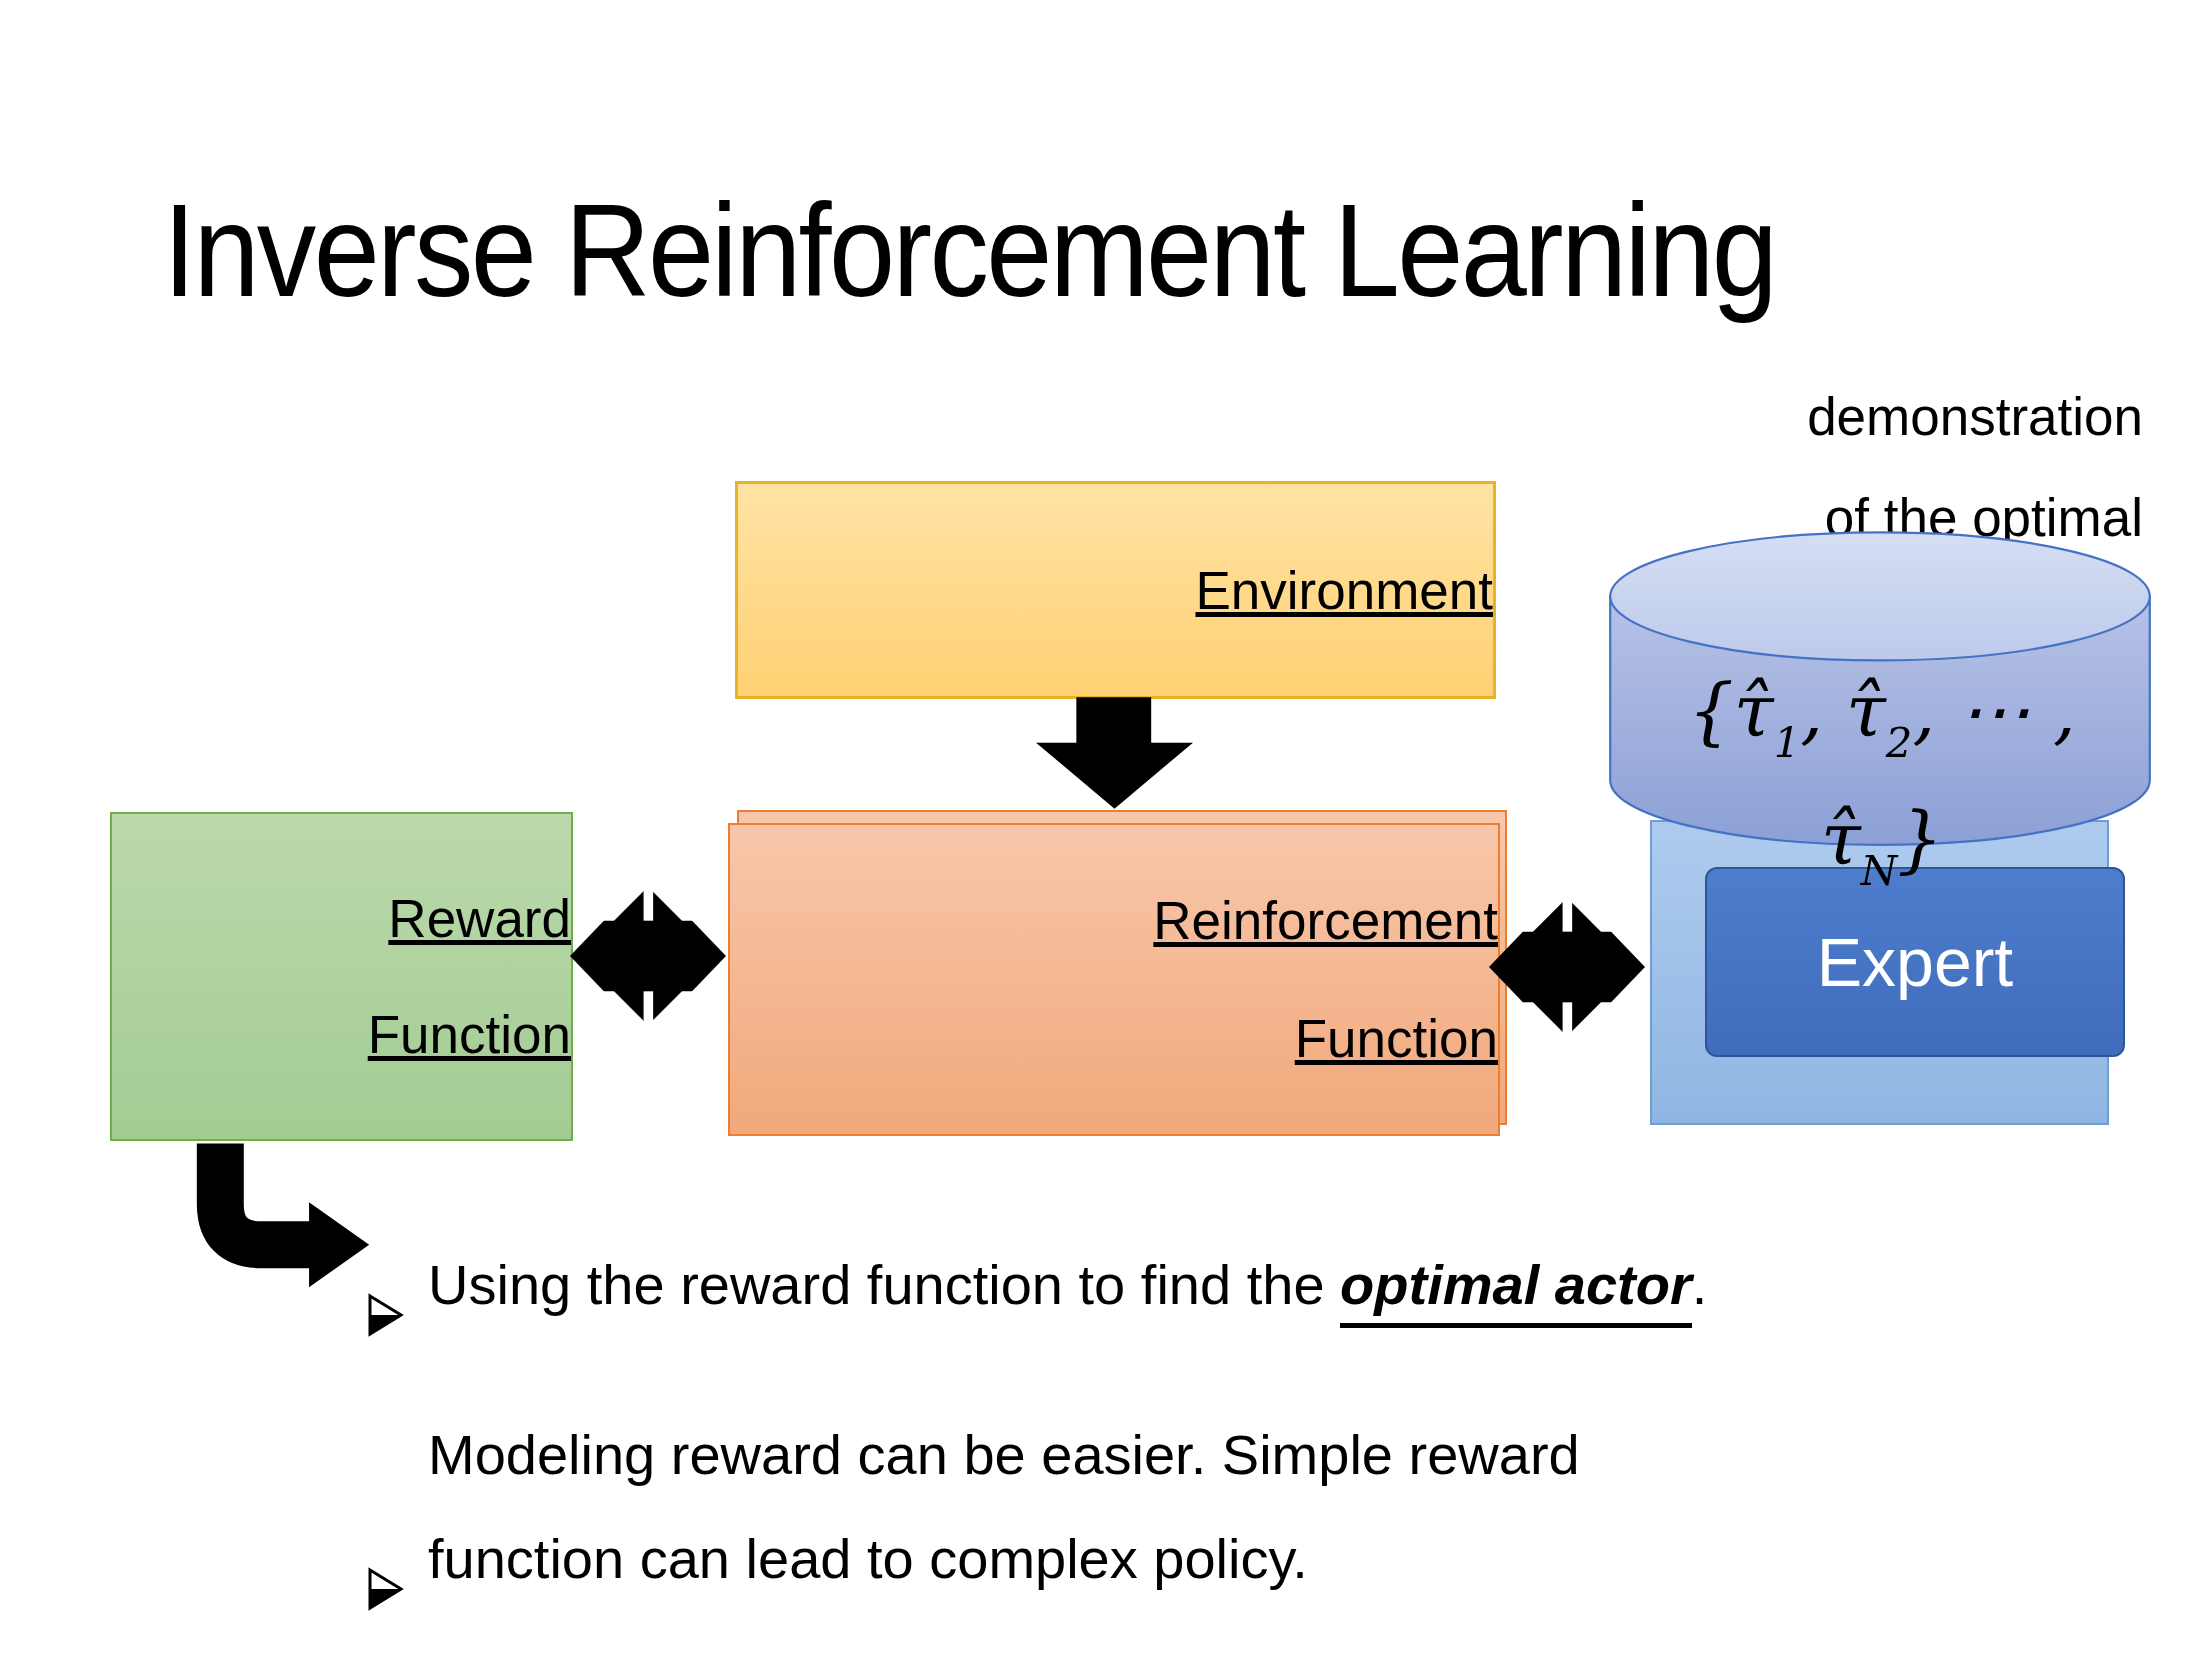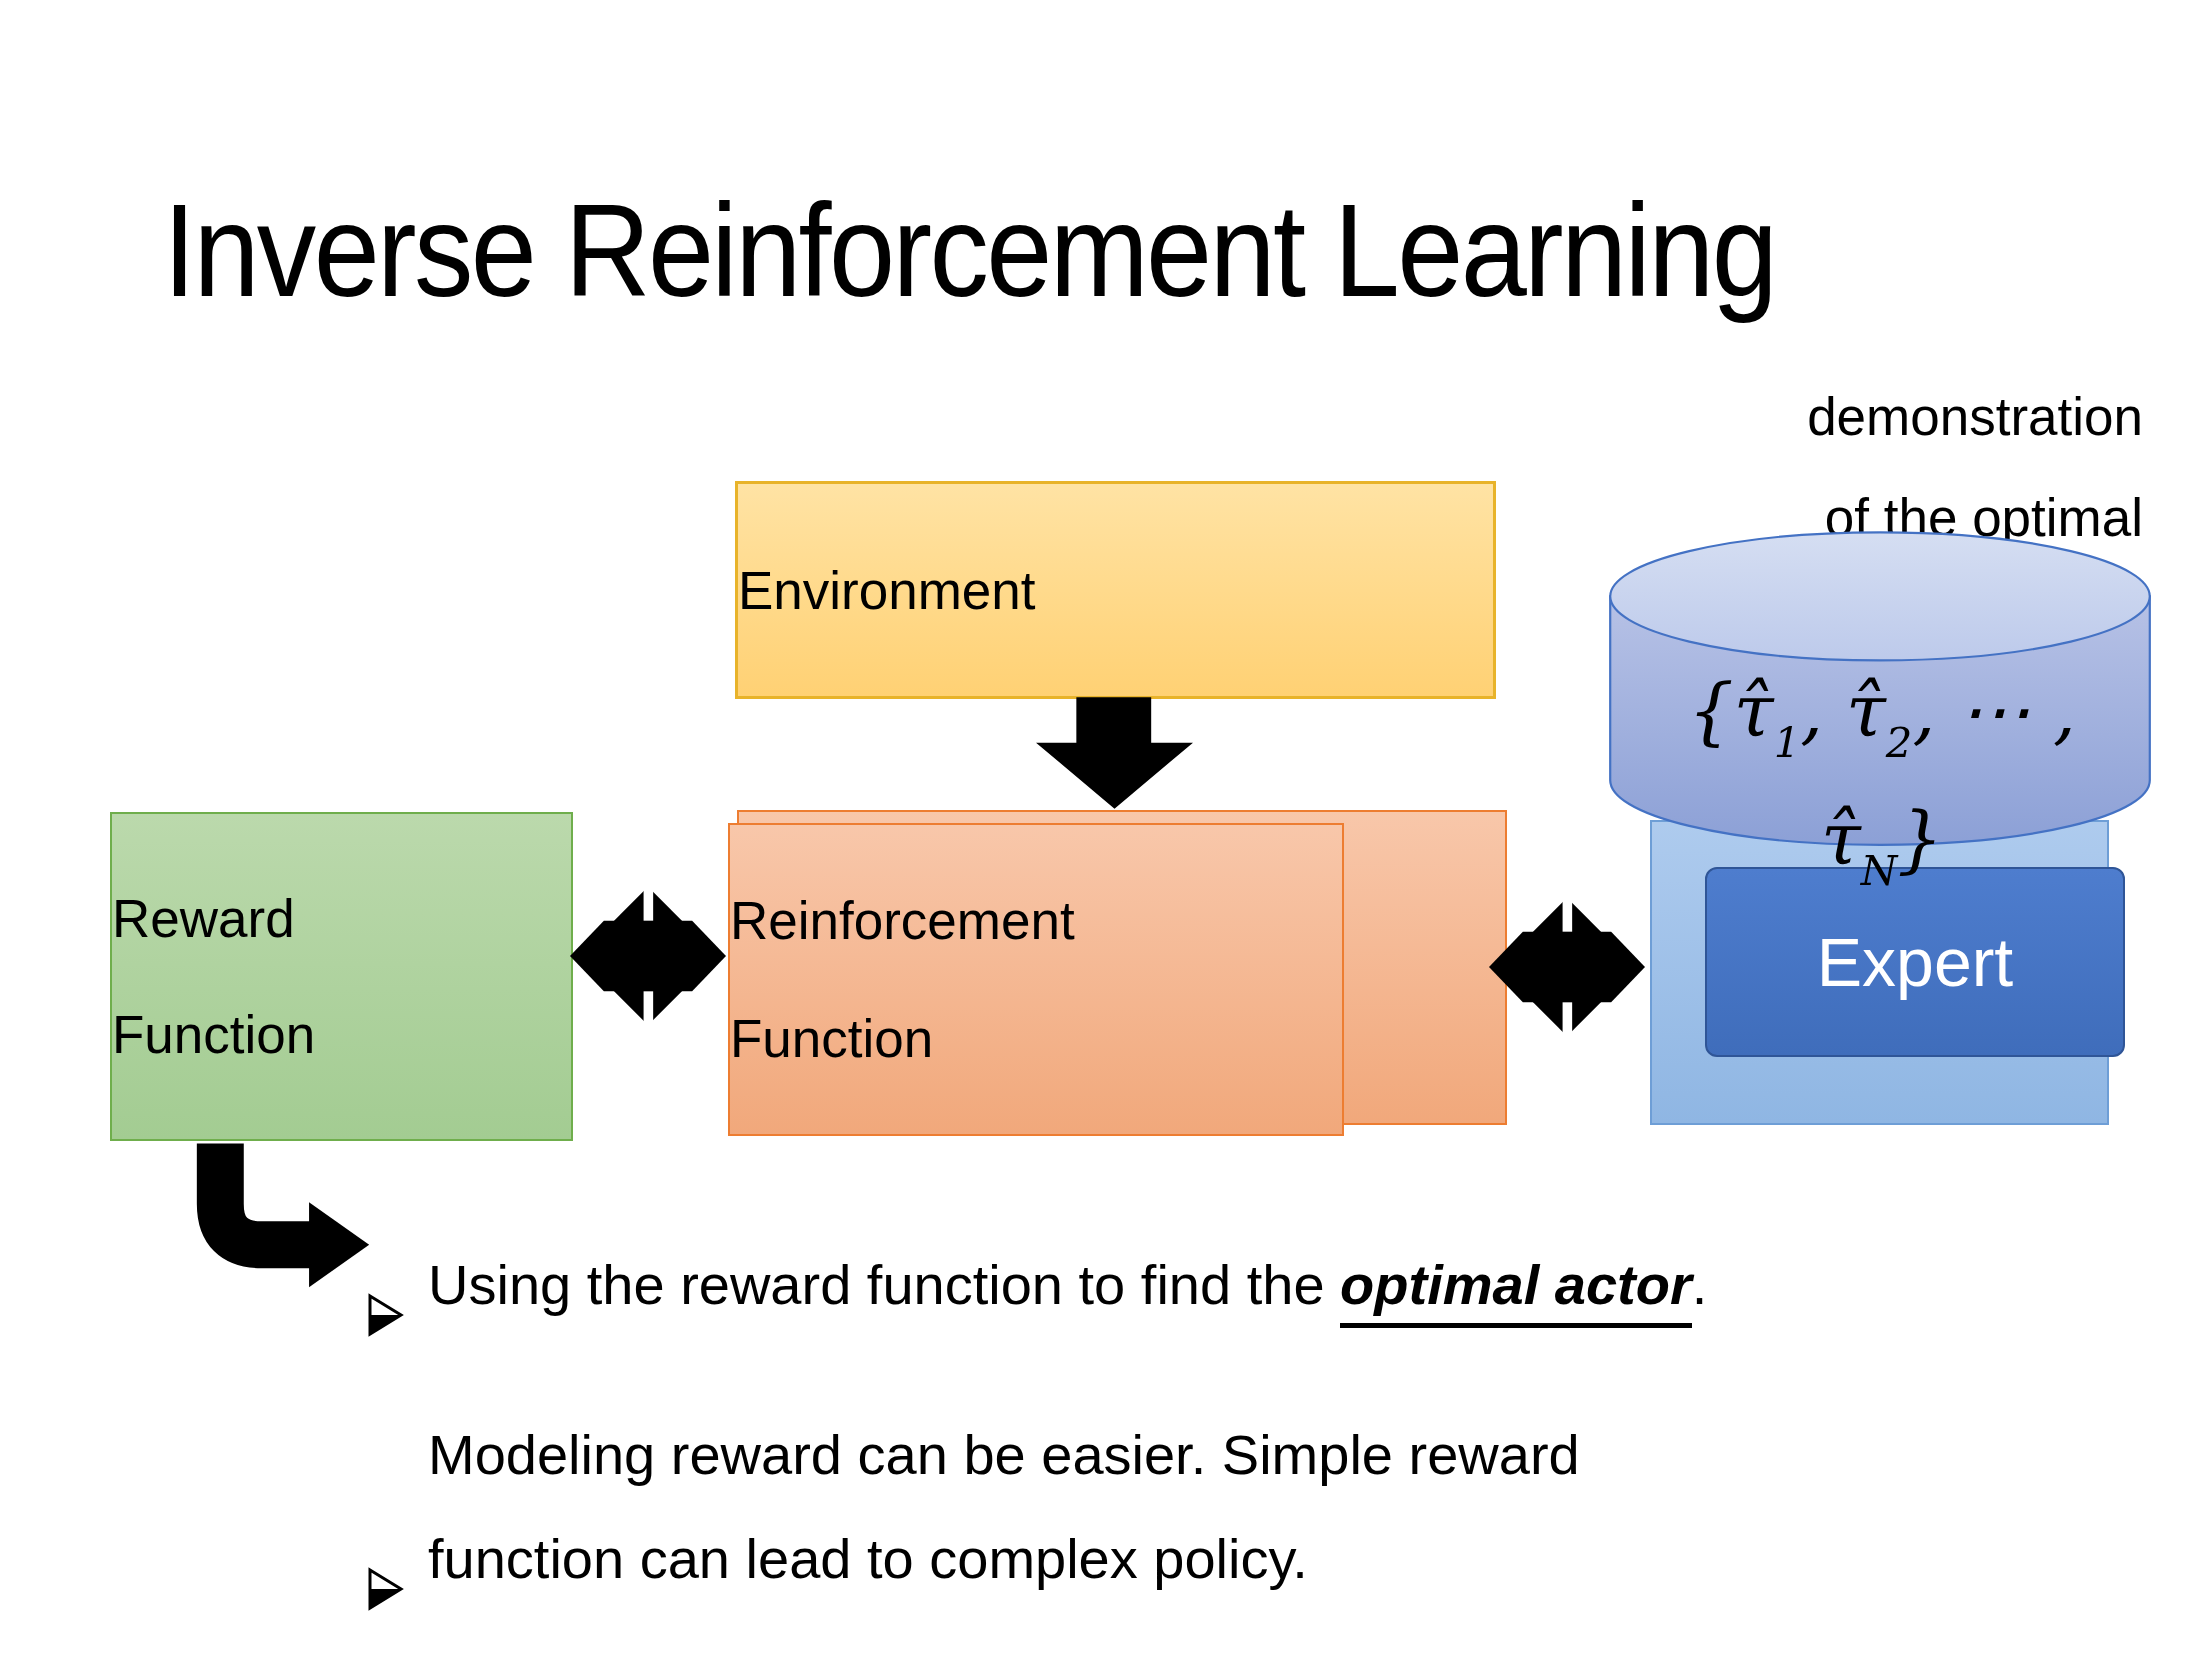--- a/index.html
+++ b/index.html
@@ -9,32 +9,32 @@
 
   
   .title{left:163px;top:175px;font-size:132px;font-weight:400;letter-spacing:-2.9px;
          transform:scaleX(.9);transform-origin:0 0;white-space:nowrap;margin:0;}
 
   
   .demo-label{left:1628px;top:366px;width:515px;text-align:right;
               font-size:53px;line-height:101px;}
 
   
-  .box{display:flex;flex-direction:column;align-items:flex-start;justify-content:center;
-       text-align:center;font-size:53px;line-height:87px;}
+  .box{display:flex;flex-direction:column;align-items:flex-end;justify-content:center;
+       text-align:center;font-size:53px;line-height:87px;text-decoration:underline;}
   .env{left:735px;top:481px;width:761px;height:218px;
        background:linear-gradient(var(--gold_fill_top),var(--gold_fill_bottom));
        border:3.7px solid var(--gold_border);box-sizing:border-box;}
   .reward{left:110px;top:804px;width:463px;height:329px;
        background:linear-gradient(var(--green_fill_top),var(--green_fill_bottom));
        border:2.9px solid var(--green_border);box-sizing:border-box;gap:29px;margin-top:8px;}
   .rl-echo{left:737px;top:810px;width:770px;height:315px;
        background:linear-gradient(var(--orange_fill_top),var(--orange_fill_bottom));
        border:2.9px solid var(--orange_border);box-sizing:border-box;}
-  .rl{left:728px;top:823px;width:616px;height:313px;
+  .rl{left:728px;top:823px;width:772px;height:313px;
        background:linear-gradient(var(--orange_fill_top),var(--orange_fill_bottom));
        border:2.9px solid var(--orange_border);box-sizing:border-box;gap:31px;}
 
   
   .panel{left:1650px;top:820px;width:459px;height:305px;
        background:linear-gradient(var(--panel_fill_top),var(--panel_fill_bottom));
        border:2.2px solid var(--panel_border);box-sizing:border-box;}
   .expert-btn{left:1705px;top:867px;width:420px;height:190px;border-radius:12px;
        background:linear-gradient(var(--expert_fill_top),var(--expert_fill_bottom));
        border:2.9px solid var(--expert_border);box-sizing:border-box;

